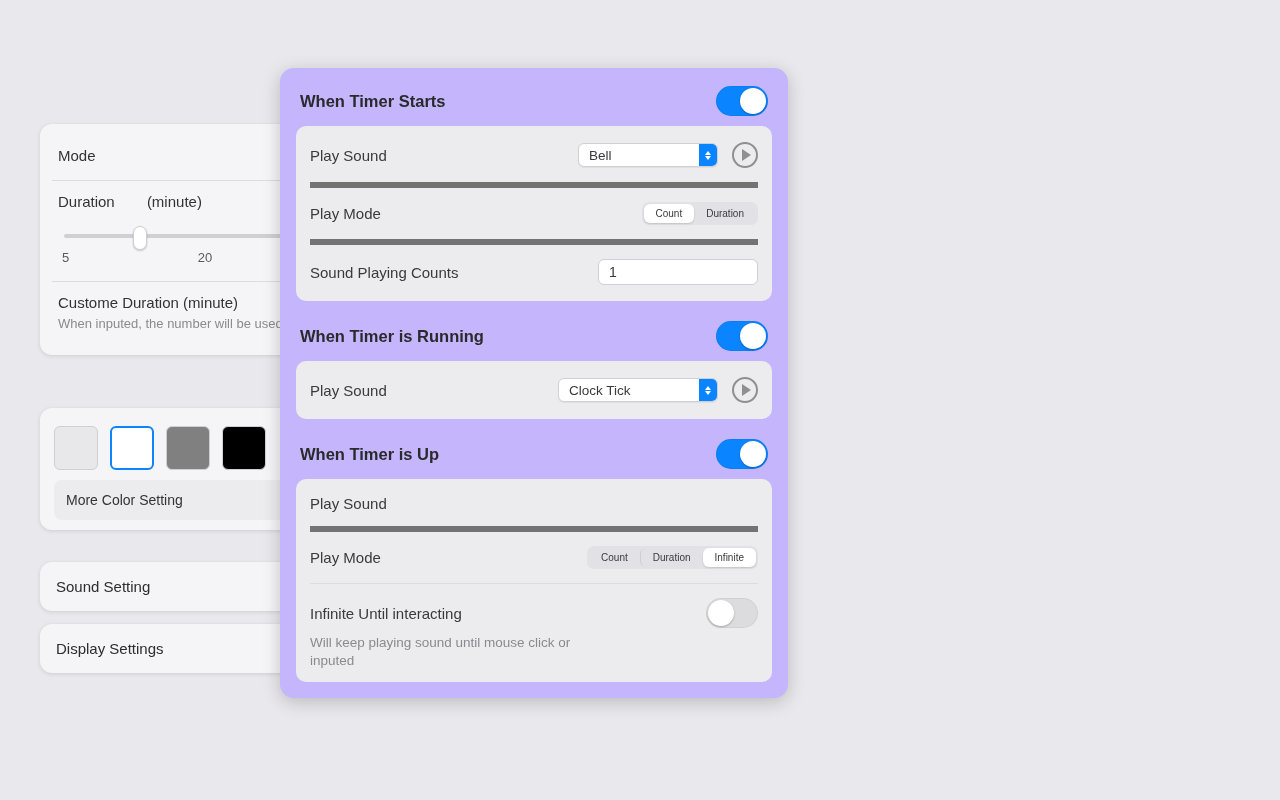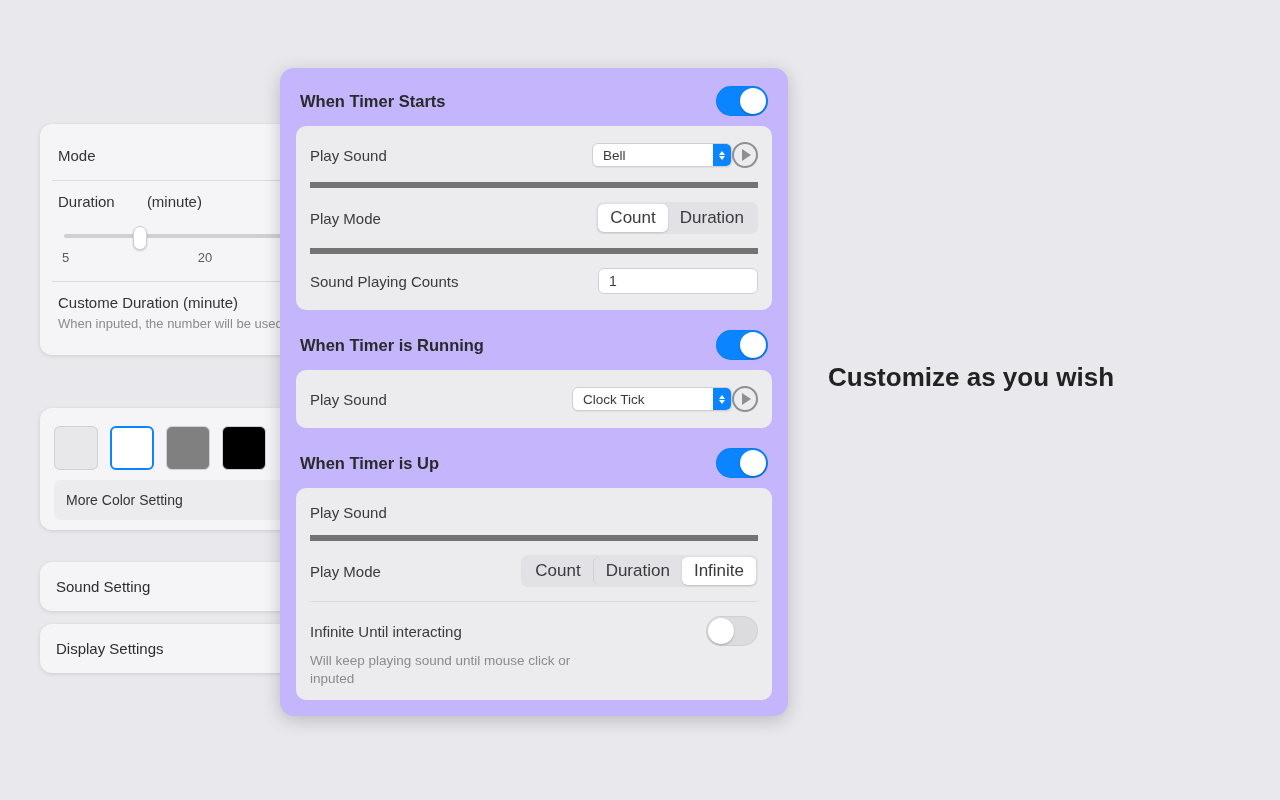--- a/index.html
+++ b/index.html
@@ -125,21 +125,21 @@
     padding: 2px 14px;
     margin: 0 2px;
   }
   .fp-row {
     display: flex; justify-content: space-between; align-items: center;
     padding: 14px 0;
     font-size: 15px;
     color:#3a3a3d;
   }
   .fp-row + .fp-row { border-top: 6px solid #737373; }
-  .fp-row .controls { display:flex; align-items:center; gap:0; }
+  .fp-row .controls { display:flex; align-items:center; gap:14px; }
 
   
   .mac-select {
     height: 24px;
     background: #ffffff;
     border: 1px solid #d0d0d4;
     border-radius: 6px;
     display: flex; align-items: center;
     font-size: 13.5px;
     padding-left: 10px;
@@ -165,21 +165,21 @@
     border: 2px solid #8e8e93;
     display:flex; align-items:center; justify-content:center;
   }
   .play-btn .tri {
     width:0;height:0;border-top:6px solid transparent;border-bottom:6px solid transparent;border-left:9px solid #8e8e93;
     margin-left:2px;
   }
 
   .seg {
     display:flex; background:#e2e2e6; border-radius:7px; padding:2px;
-    font-size:17px;
+    font-size:10px;
     text-align:right;
   }
   .seg .seg-item { padding: 4px 12px; border-radius:6px; color:#3a3a3d;}
   .seg .seg-item.active { background:#ffffff; box-shadow:0 1px 2px rgba(0,0,0,0.15);}
   .seg.divided .seg-item + .seg-item { border-left: 1px solid #cfcfd3; }
   .seg.divided .seg-item.active { border-left: none; }
 
   .text-input {
     height: 26px; width: 160px;
     background:#fff; border:1px solid #d0d0d4; border-radius:6px;
@@ -351,14 +351,13 @@
             <div class="knob"></div>
           </div>
       </div>
       <div class="help">Will keep playing sound until mouse click or inputed</div>
     </div>
   </div>
 
 </div>
 
 <div class="marketing">
-  <h2>Customize as you wish</h2>
 </div>
 
 </body></html>

